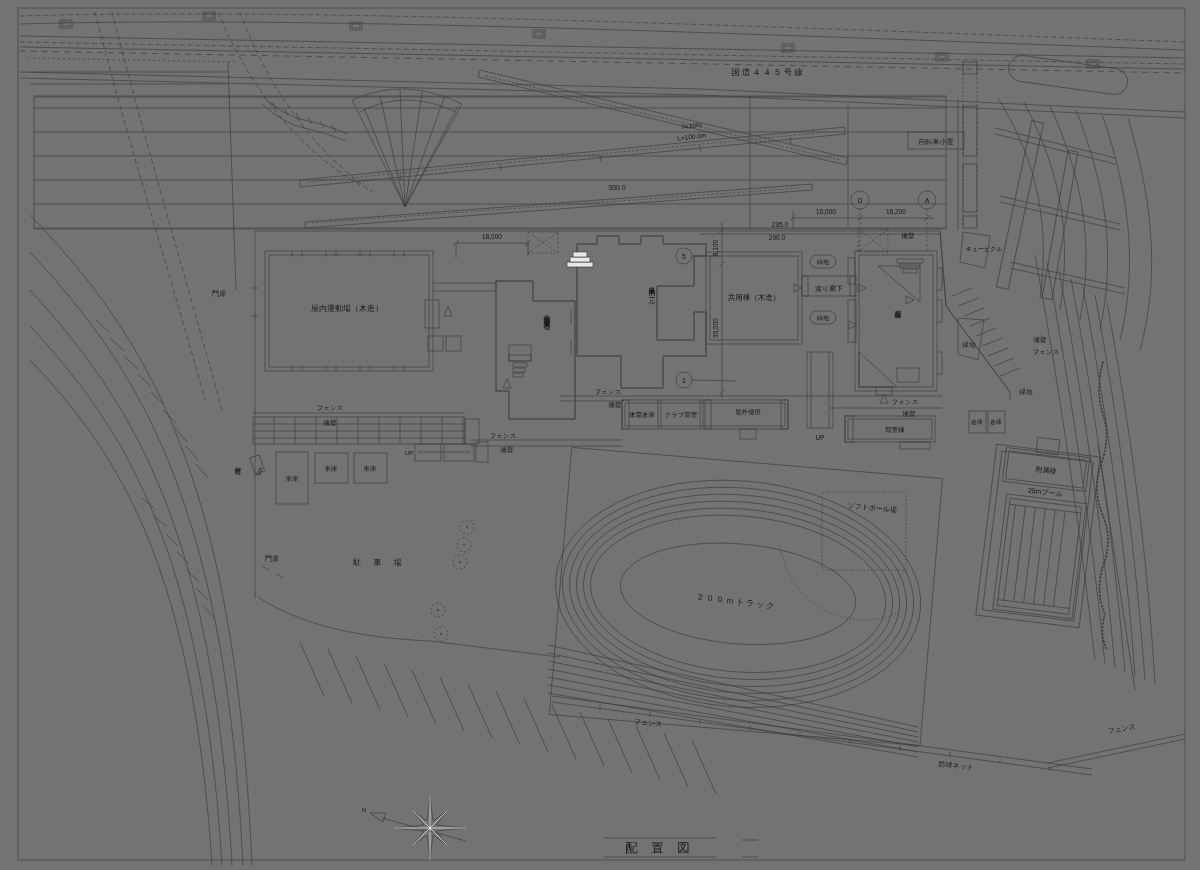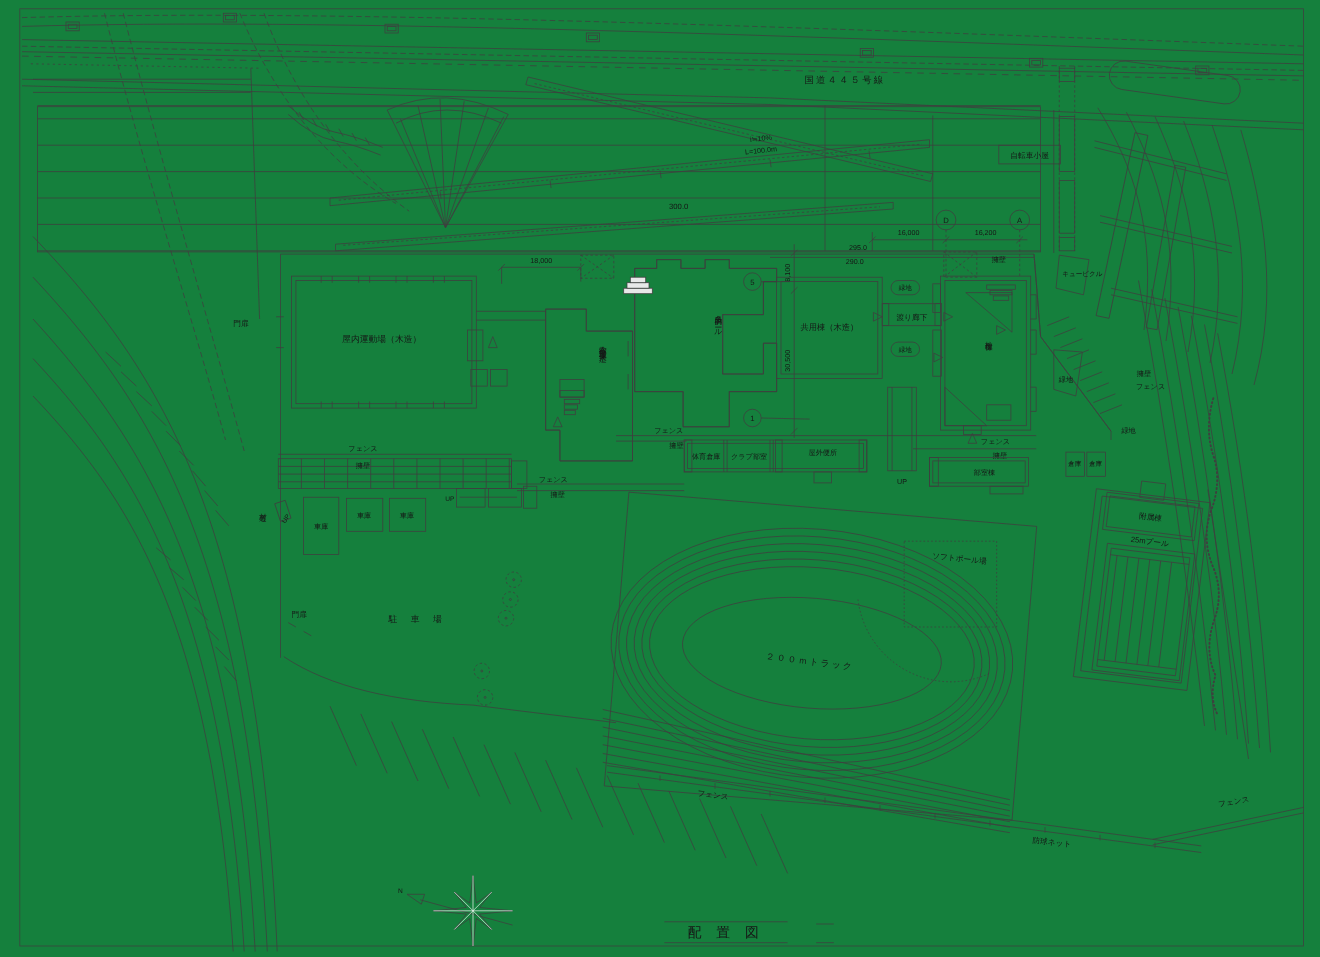--- a/index.html
+++ b/index.html
@@ -1,16 +1,16 @@
 <!DOCTYPE html>
 <html><head>
 <meta charset="utf-8">
 <style>
   html,body { margin:0; padding:0; background:#e8e8e8; }
-  #stage { width:1200px; height:870px; background:#15803d; position:relative;
+  #stage { width:1200px; height:870px; background:#737373; position:relative;
            font-family:"Liberation Sans","DejaVu Sans",sans-serif; }
   svg { display:block; }
   #plan line, #plan path, #plan rect, #plan circle, #plan ellipse, #plan polygon, #plan use {
     fill:none; stroke:#3f3f3f; stroke-width:.7; }
   .s3 { stroke-width:.35 } .s4 { stroke-width:.45 } .s5 { stroke-width:.55 }
   .s7 { stroke-width:.75 } .s1 { stroke-width:1.1 } .s2 { stroke-width:2.4 }
   .w3 { stroke-width:3.2 }
   .lt { stroke:#8f8f8f } .gray { stroke:#bdbdbd }
   .dash  { stroke-dasharray:5,3 }
   .dash2 { stroke-dasharray:2.2,2.2 }

